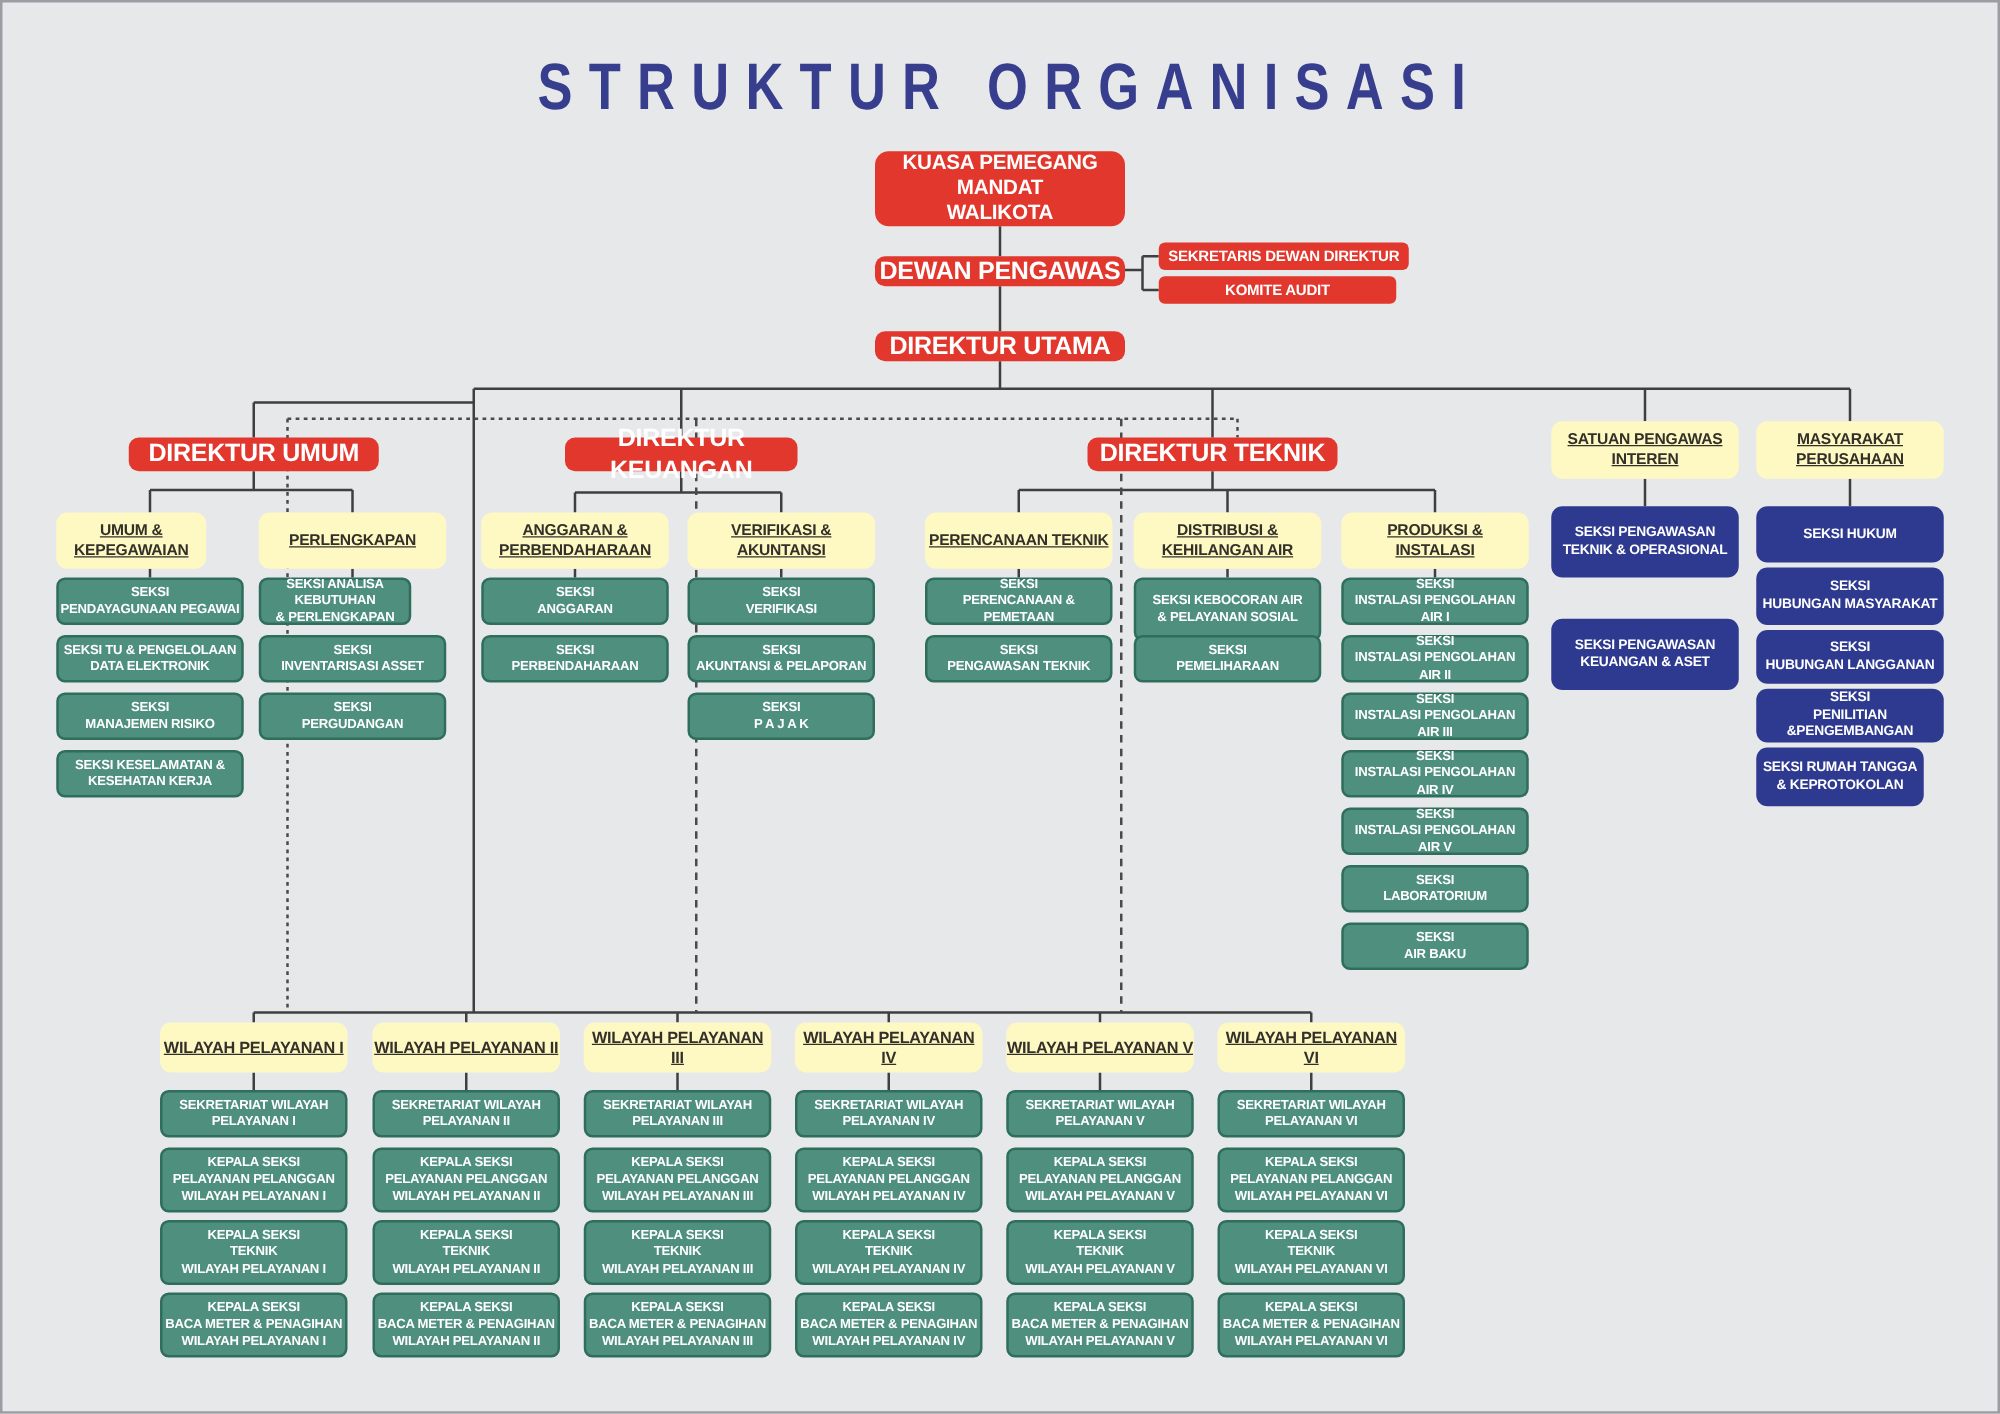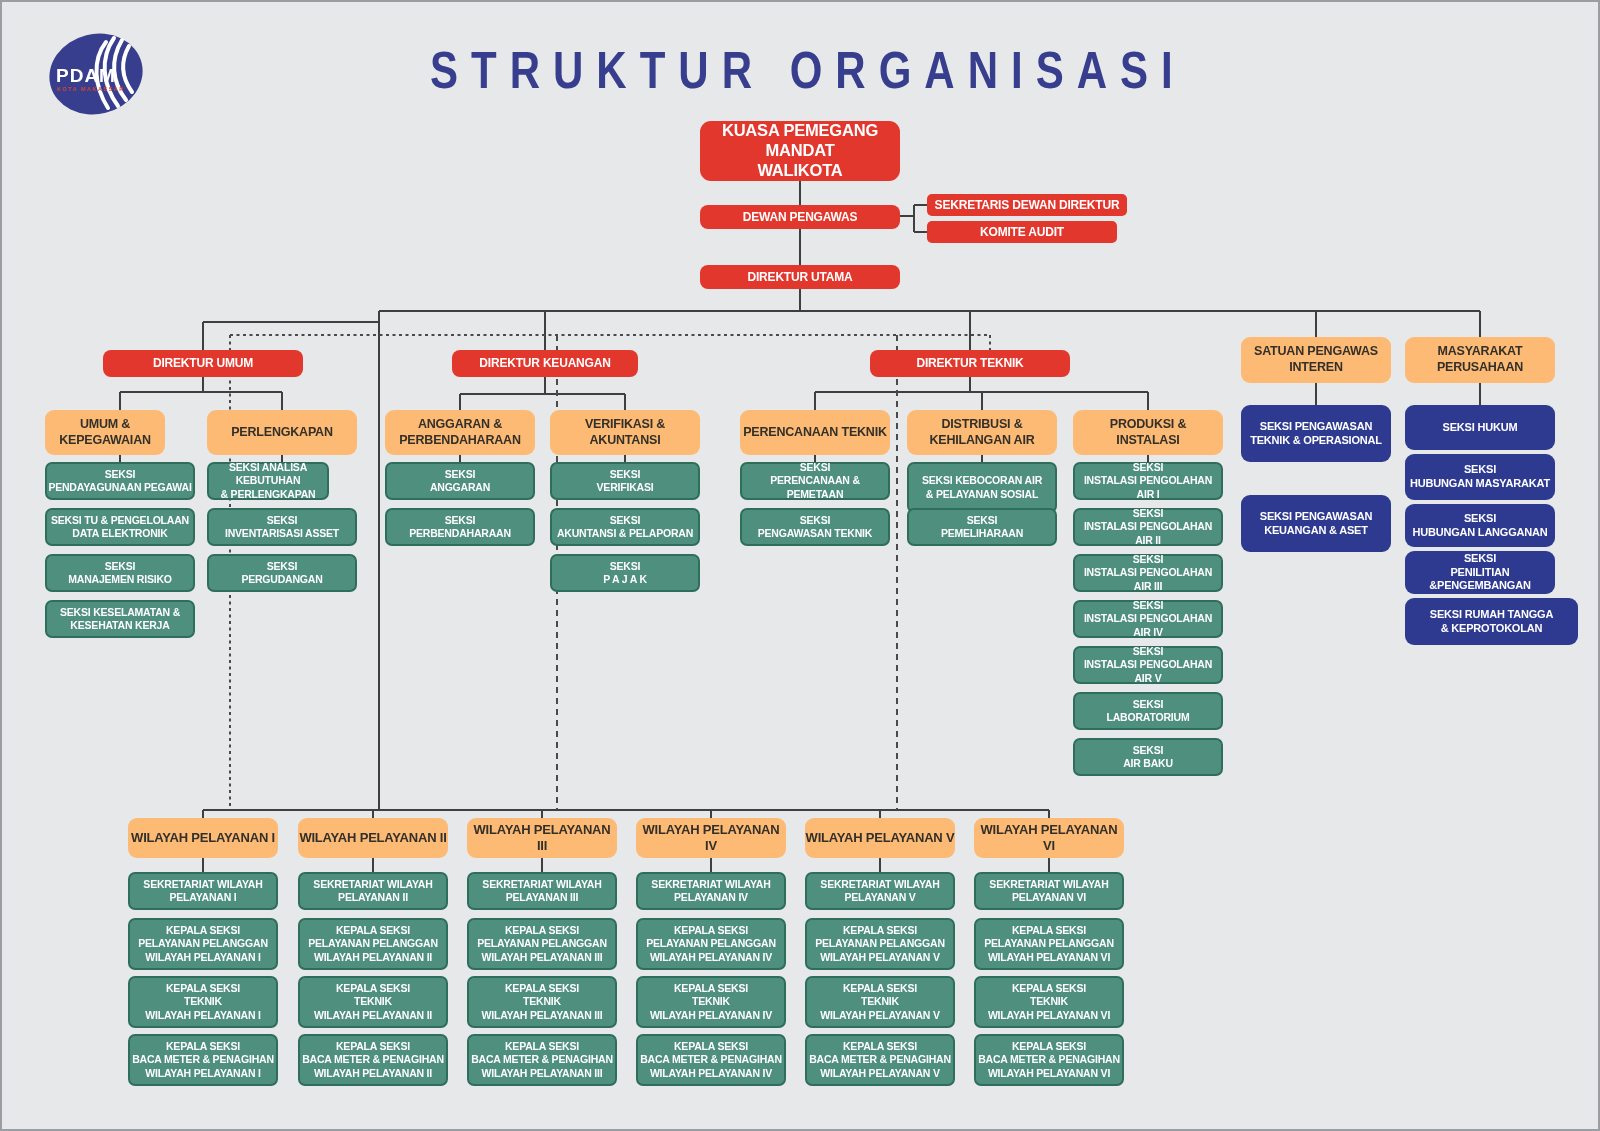--- a/index.html
+++ b/index.html
@@ -1,53 +1,40 @@
 <!DOCTYPE html>
 <html><head>
 <meta charset="utf-8">
 <style>
   html,body{margin:0;padding:0;background:#cfd1d4;}
   .canvas{position:relative;width:1600px;height:1131px;background:#E7E8EA;overflow:hidden;
           font-family:"Liberation Sans", sans-serif;box-shadow:inset 0 0 0 2px #9A9EA3;}
   .node{position:absolute;display:flex;align-items:center;justify-content:center;text-align:center;
         font-weight:bold;white-space:pre-line;border-radius:8px;line-height:1.25;letter-spacing:-0.2px;box-sizing:border-box;}
-  .red{background:#E2372D;color:#ffffff;font-size:12px;}
+  .red{background:#E2372D;color:#ffffff;font-size:20px;}
   .red.big{font-size:16.5px;border-radius:11px;line-height:1.2;}
   .red.small{font-size:12px;border-radius:5px;}
-  .yellow{background:#fdba74;color:#33302A;font-size:12.5px;border-radius:9px;}
+  .yellow{background:#fef9c3;color:#33302A;font-size:12.5px;border-radius:9px;text-decoration:underline;}
   .green{background:#4E8F7D;border:2px solid #2F6E5B;color:#ffffff;font-size:10.5px;border-radius:7px;}
   .blue{background:#2E3A90;color:#ffffff;font-size:11px;border-radius:9px;}
   .wilayah-head{font-size:13px;}
   svg.wires{position:absolute;left:0;top:0;}
   .main-title{position:absolute;left:430px;top:40px;width:740px;text-align:center;
         font-size:42px;font-weight:bold;color:#383E8E;letter-spacing:13px;
         transform:scaleY(1.25);transform-origin:top center;white-space:nowrap;}
   .company{position:absolute;left:152px;top:50px;color:#333B8D;}
   .company .l1{font-size:20px;font-weight:bold;letter-spacing:0.5px;}
   .company .l2{font-size:19px;font-weight:bold;letter-spacing:4px;margin-top:2px;}
   .logo{position:absolute;left:42px;top:26px;}
 </style>
 </head>
 <body>
 
 <div class="canvas">
 
-  <div class="logo">
-    <svg width="108" height="96" viewBox="0 0 108 96">
-      <ellipse cx="54" cy="48" rx="47" ry="40" fill="#383E8E" transform="rotate(-14 54 48)"></ellipse>
-      <g fill="none" stroke="#ffffff" stroke-width="4" stroke-linecap="round">
-        <path d="M72 12 C58 32 60 58 76 80"></path>
-        <path d="M80 14 C68 34 70 56 84 74"></path>
-        <path d="M87 20 C78 36 80 52 90 66"></path>
-        <path d="M64 16 C50 34 52 60 66 82"></path>
-      </g>
-      <text x="14" y="56" font-family="Liberation Sans, sans-serif" font-size="19" font-weight="bold" fill="#ffffff" letter-spacing="1">PDAM</text>
-      <text x="15" y="65" font-family="Liberation Sans, sans-serif" font-size="5.5" font-weight="bold" fill="#D9442F" letter-spacing="1.5">KOTA MAKASSAR</text>
-    </svg>
-  </div>
   <div class="main-title">STRUKTUR ORGANISASI</div>
 
   <svg class="wires" width="1600" height="1131" viewBox="0 0 1600 1131">
     <g stroke="#3F3F3F" stroke-width="2" fill="none">
       <path d="M800 181 V205"></path>
       <path d="M800 229 V265"></path>
       <path d="M900 216 H914 M914 205 V232 M914 205 H927 M914 232 H927"></path>
       <path d="M800 289 V311"></path>
       <path d="M379 311 H1480"></path>
       <path d="M203 322 H379"></path>
@@ -163,21 +150,21 @@
   <div class="node blue" style="left:1241px;top:495px;width:150px;height:57px">SEKSI PENGAWASAN
 KEUANGAN &amp; ASET</div>
 
   <div class="node blue" style="left:1405px;top:405px;width:150px;height:45px">SEKSI HUKUM</div>
   <div class="node blue" style="left:1405px;top:454px;width:150px;height:46px">SEKSI
 HUBUNGAN MASYARAKAT</div>
   <div class="node blue" style="left:1405px;top:504px;width:150px;height:43px">SEKSI
 HUBUNGAN LANGGANAN</div>
   <div class="node blue" style="left:1405px;top:551px;width:150px;height:43px">SEKSI
 PENILITIAN &amp;PENGEMBANGAN</div>
-  <div class="node blue" style="left:1405px;top:598px;width:173px;height:47px">SEKSI RUMAH TANGGA
+  <div class="node blue" style="left:1405px;top:598px;width:134px;height:47px">SEKSI RUMAH TANGGA
 &amp; KEPROTOKOLAN</div>
 
   <div class="node yellow wilayah-head" style="left:128px;top:818px;width:150px;height:40px">WILAYAH PELAYANAN I</div>
   <div class="node green" style="left:128px;top:872px;width:150px;height:38px">SEKRETARIAT WILAYAH
 PELAYANAN I</div>
   <div class="node green" style="left:128px;top:918px;width:150px;height:52px">KEPALA SEKSI
 PELAYANAN PELANGGAN
 WILAYAH PELAYANAN I</div>
   <div class="node green" style="left:128px;top:976px;width:150px;height:52px">KEPALA SEKSI
 TEKNIK

